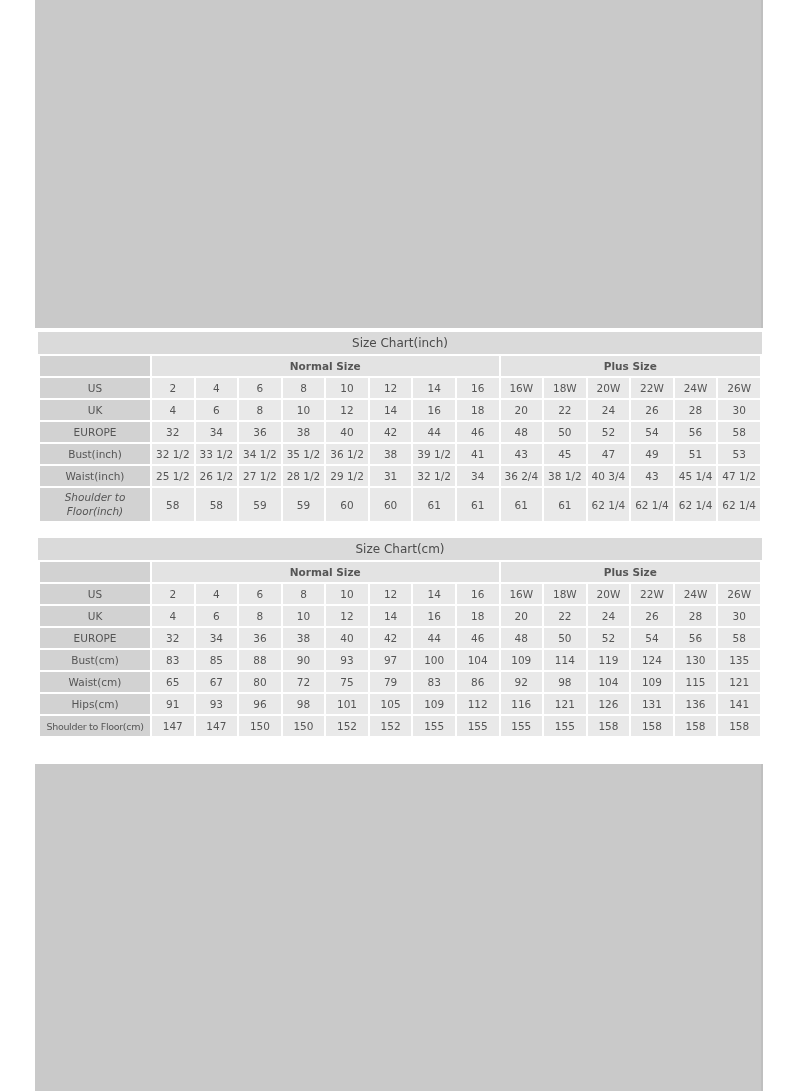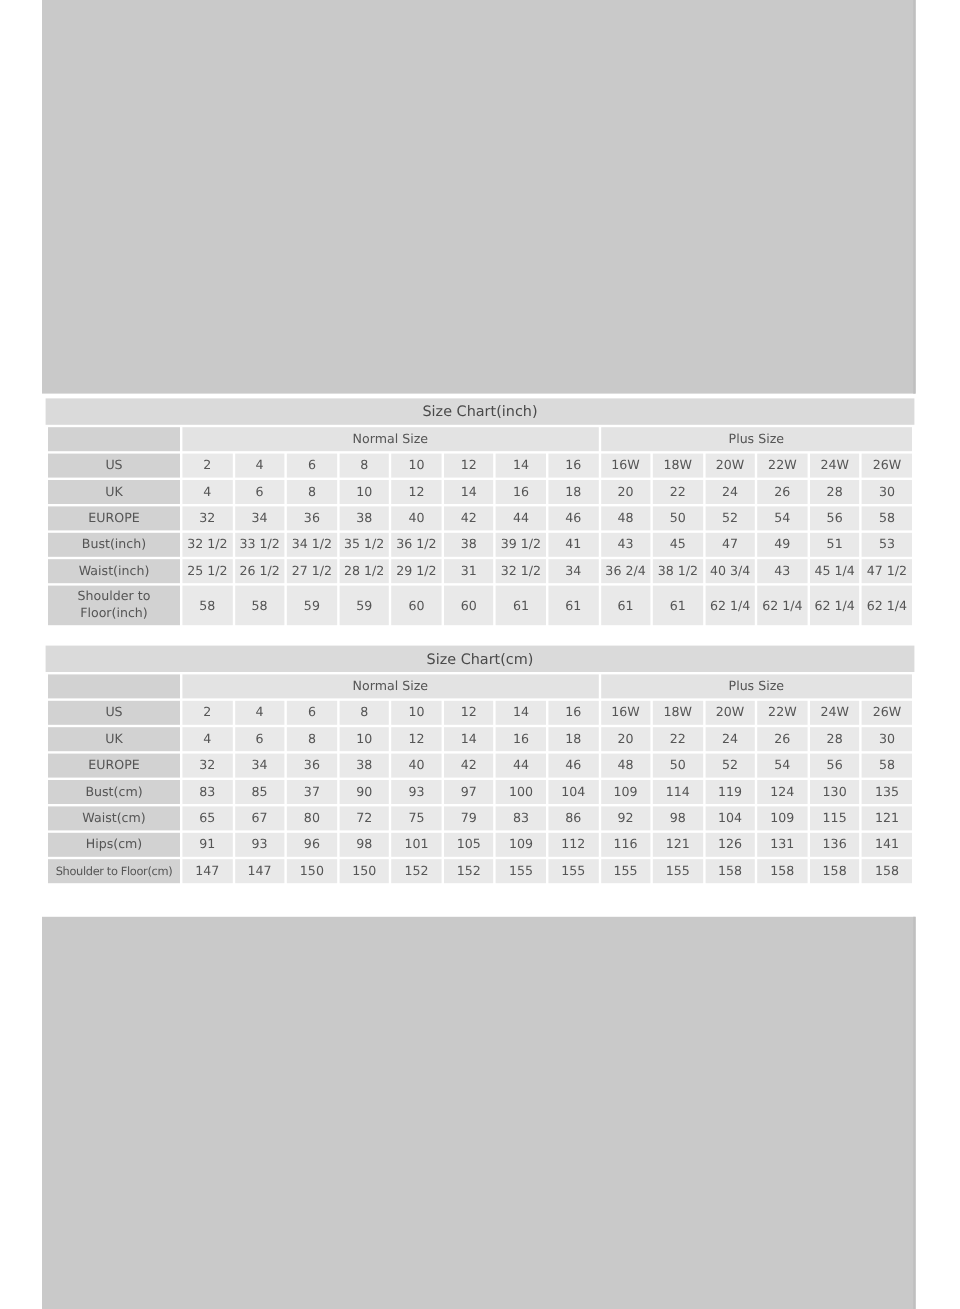--- a/index.html
+++ b/index.html
@@ -42,23 +42,23 @@
     border-collapse:separate;border-spacing:2px;
     table-layout:fixed;background:transparent;
   }
   col.label-col{width:110px;}
   td{
     height:20px;padding:0 1px;text-align:center;vertical-align:middle;
     font-size:10.5px;color:var(--cell-text);
     overflow:hidden;
   }
   td.corner-cell{background:var(--label-cell-bg);}
-  td.group-cell{background:var(--group-cell-bg);}
+  td.group-cell{background:var(--group-cell-bg);font-weight:bold;}
   td.row-label{background:var(--label-cell-bg);}
-  td.row-label.two-line{white-space:pre-line;line-height:1.3;height:33px;}
+  td.row-label.two-line{white-space:pre-line;line-height:1.3;height:33px;font-style:italic;}
   td.row-label.small{font-size:9.5px;letter-spacing:-0.3px;white-space:nowrap;}
   td.value-cell{background:var(--value-cell-bg);}
 </style>
 </head>
 <body>
 
 <div class="gray-block top"></div>
 
 <div class="charts-section">
 
@@ -269,21 +269,21 @@
             <td class="value-cell">50</td>
             <td class="value-cell">52</td>
             <td class="value-cell">54</td>
             <td class="value-cell">56</td>
             <td class="value-cell">58</td>
           </tr>
           <tr>
             <td class="row-label">Bust(cm)</td>
             <td class="value-cell">83</td>
             <td class="value-cell">85</td>
-            <td class="value-cell">37</td>
+            <td class="value-cell">88</td>
             <td class="value-cell">90</td>
             <td class="value-cell">93</td>
             <td class="value-cell">97</td>
             <td class="value-cell">100</td>
             <td class="value-cell">104</td>
             <td class="value-cell">109</td>
             <td class="value-cell">114</td>
             <td class="value-cell">119</td>
             <td class="value-cell">124</td>
             <td class="value-cell">130</td>

